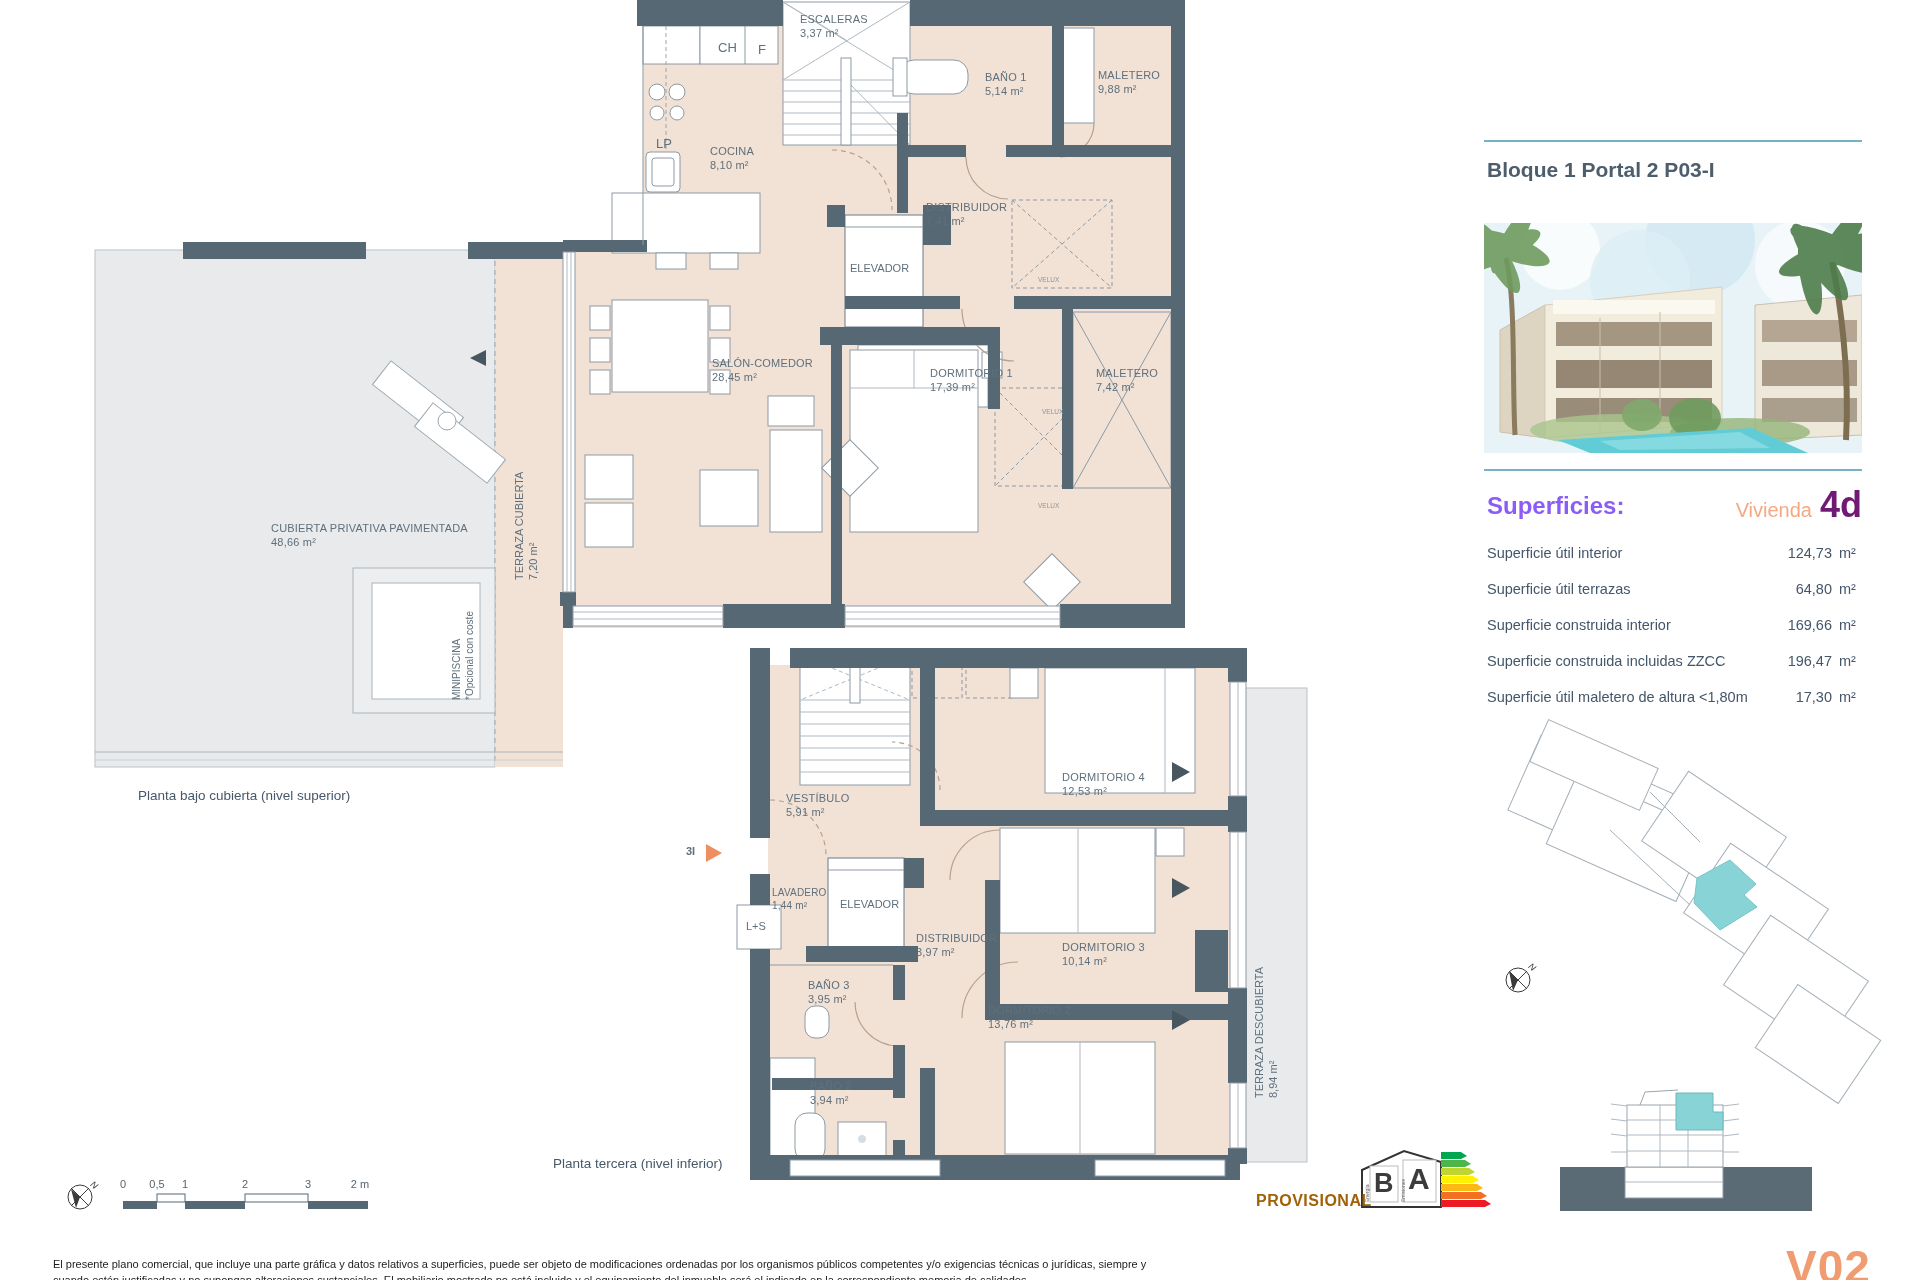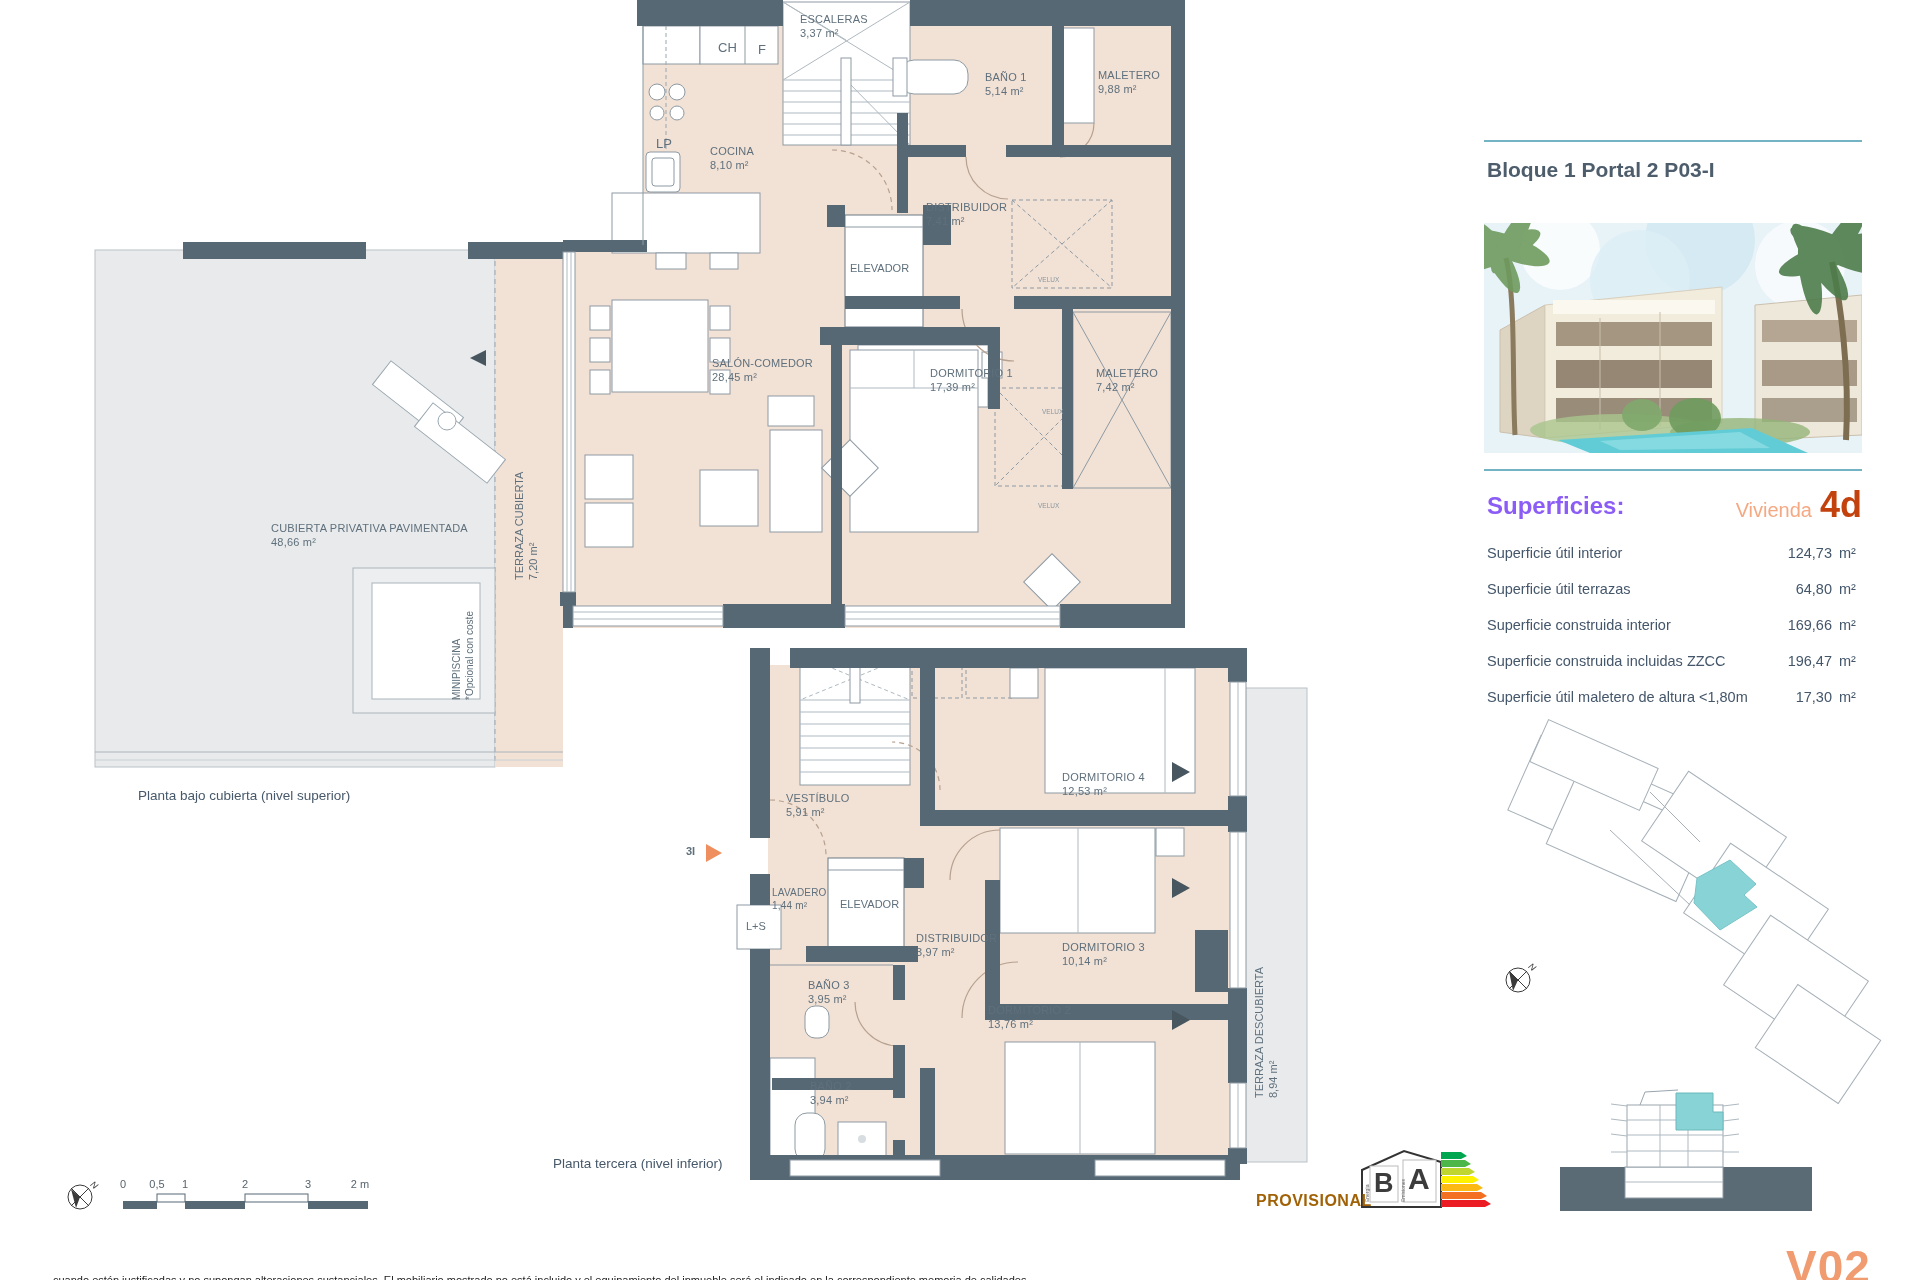--- a/index.html
+++ b/index.html
@@ -11,21 +11,21 @@
   .slabel{position:absolute;font-size:13px;color:#5f707c;white-space:nowrap;}
   .xslabel{position:absolute;font-size:6.5px;color:#8a97a1;white-space:nowrap;}
   .vlabel{position:absolute;transform-origin:0 0;transform:rotate(-90deg);
           display:flex;flex-direction:column;font-size:11px;color:#5f707c;line-height:1.3;white-space:nowrap;}
   .caption{position:absolute;font-size:13.5px;color:#46586a;white-space:nowrap;margin-left:8px;}
   .rule{position:absolute;height:2px;background:#74b3c3;}
   .ptitle{position:absolute;font-size:21px;font-weight:bold;color:#4d5d6c;white-space:nowrap;}
   .suptitle{position:absolute;font-size:24px;font-weight:bold;color:#8b5cf6;}
   .vivienda{position:absolute;display:flex;align-items:baseline;gap:8px;text-align:center;}
   .vivienda .vw{font-size:20px;color:#f4a983;}
-  .vivienda .vc{font-size:36px;font-weight:bold;color:#c2410c;}
+  .vivienda .vc{font-size:36px;font-weight:bold;color:#701a75;}
   .suptable{position:absolute;display:flex;flex-direction:column;gap:18px;}
   .suprow{display:flex;width:378px;font-size:14.5px;color:#44566a;line-height:18px;}
   .suprow .lb{flex:1;text-align:left;}
   .suprow .vl{width:56px;text-align:right;}
   .suprow .un{width:26px;text-align:left;padding-left:7px;}
   .footer-line{position:absolute;font-size:11px;color:#1c1c1c;white-space:nowrap;}
   .provisional{position:absolute;font-size:16px;font-weight:bold;color:#a16207;letter-spacing:.5px;}
   .version{position:absolute;font-size:46px;font-weight:bold;color:#f09b70;letter-spacing:1px;}
   .ticklab{position:absolute;font-size:11px;color:#57636d;white-space:nowrap;transform:translateX(-50%);}
   .nlab{position:absolute;font-size:9px;color:#3a3a3a;font-style:italic;}
@@ -546,17 +546,18 @@
 <span class="ticklab" style="left:245px;top:1178px">2</span>
 <span class="ticklab" style="left:308px;top:1178px">3</span>
 <span class="ticklab" style="left:360px;top:1178px">2 m</span>
 
 <span class="provisional" style="left:1256px;top:1192px">PROVISIONAL</span>
 <span class="eletter" style="left:1374px;top:1170px;font-size:27px">B</span>
 <span class="eletter" style="left:1408px;top:1164px;font-size:30px">A</span>
 <span class="etiny" style="left:1364px;top:1202px">Energía</span>
 <span class="etiny" style="left:1400px;top:1202px">Emisiones</span>
 
+<span class="footer-line" style="left:53px;top:1258px">El presente plano comercial, que incluye una parte gráfica y datos relativos a superficies, puede ser objeto de modificaciones ordenadas por los organismos públicos competentes y/o exigencias técnicas o jurídicas, siempre y</span>
 <span class="footer-line" style="left:53px;top:1274px">cuando estén justificadas y no supongan alteraciones sustanciales. El mobiliario mostrado no está incluido y el equipamiento del inmueble será el indicado en la correspondiente memoria de calidades.</span>
 
 <span class="version" style="left:1786px;top:1240px">V02</span>
 
 </div>
 
 </body></html>

